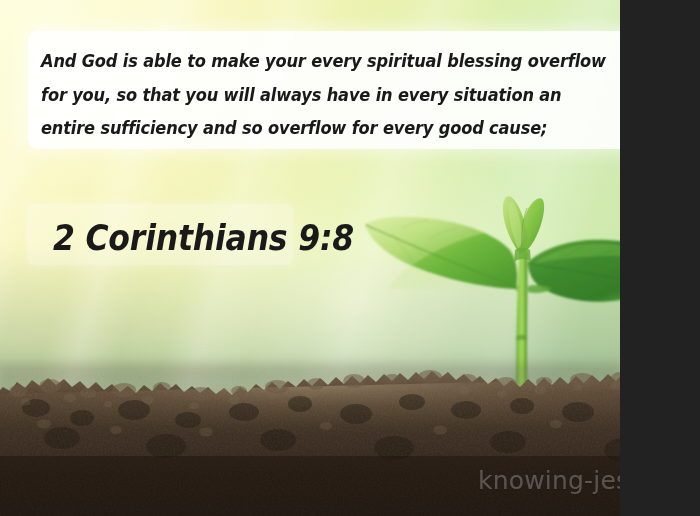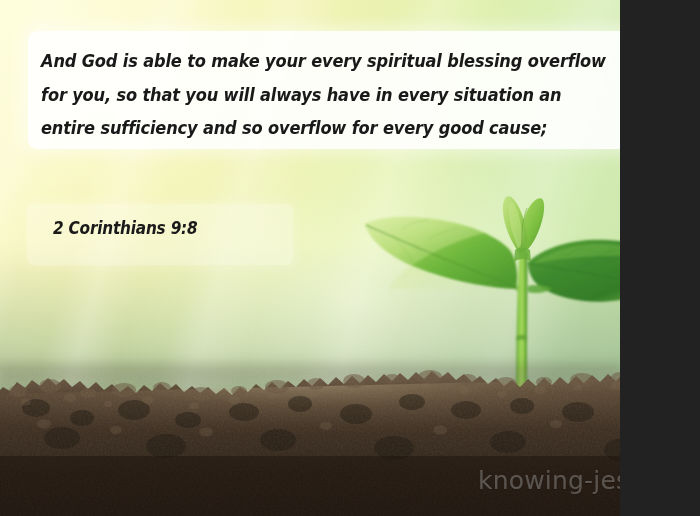--- a/index.html
+++ b/index.html
@@ -169,21 +169,21 @@
     box-sizing: border-box;
   }
 
   .ref-text {
     position: absolute;
     left: 26px;
     top: 14px;
     font-family: "DejaVu Sans Condensed", "Liberation Sans Narrow", "Liberation Sans", sans-serif;
     font-weight: bold;
     font-style: italic;
-    font-size: 17px;
+    font-size: 35px;
     letter-spacing: -0.2px;
     color: #1a1a1a;
     margin: 0;
     white-space: nowrap;
   }
 
   
 
   .watermark {
     position: absolute;

